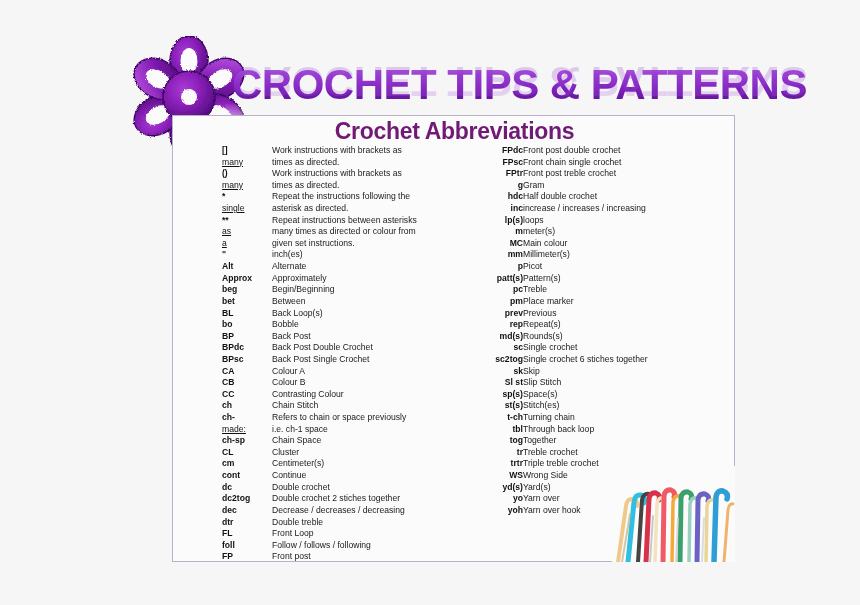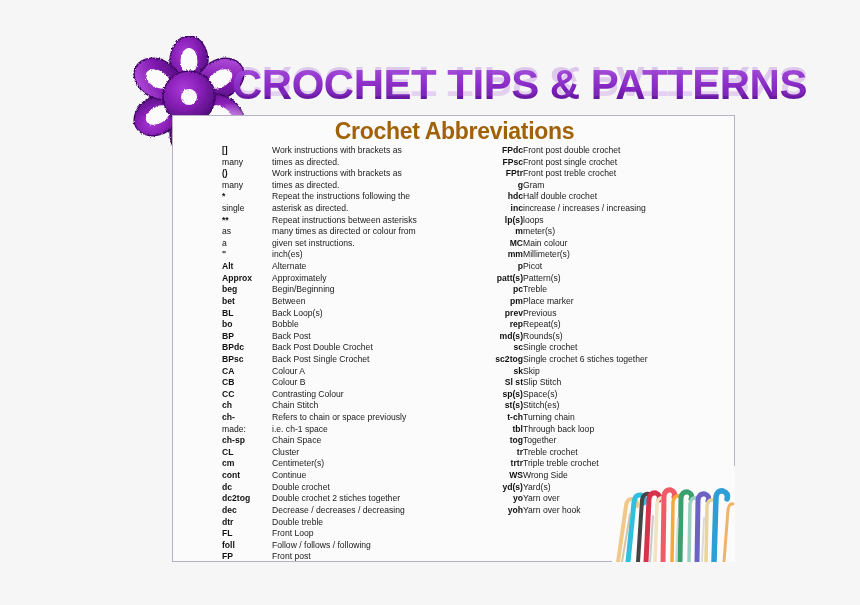--- a/index.html
+++ b/index.html
@@ -90,21 +90,21 @@
     box-sizing: border-box;
   }
   #card-heading {
     position: absolute;
     left: 0;
     top: 2px;
     width: 563px;
     text-align: center;
     font-size: 23px;
     font-weight: bold;
-    color: #a16207;
+    color: #701a75;
     letter-spacing: -0.3px;
   }
 
   .col {
     position: absolute;
     top: 29px;
   }
   #col-left  { left: 49px;  width: 228px; }
   #col-right { left: 301px; width: 250px; text-align: right; }
 
@@ -116,21 +116,21 @@
   }
   .term {
     font-size: 8.6px;
     font-weight: bold;
     color: #111111;
     white-space: nowrap;
     flex: 0 0 auto;
   }
   #col-left .term  { width: 50px; }
   #col-right .term { width: 49px; }
-  .term.plain { font-weight: normal; }
+  .term.plain { font-weight: normal; text-decoration: underline; }
   .desc {
     font-size: 8.6px;
     color: #1a1a1a;
     white-space: nowrap;
   }
 
   
   #hooks {
     position: absolute;
     left: 439px;
@@ -352,21 +352,21 @@
         <span class="desc">Front post</span>
       </div>
     </div>
   <div class="col" id="col-right">
       <div class="row">
         <span class="term">FPdc</span>
         <span class="desc">Front post double crochet</span>
       </div>
       <div class="row">
         <span class="term">FPsc</span>
-        <span class="desc">Front post single crochet</span>
+        <span class="desc">Front chain single crochet</span>
       </div>
       <div class="row">
         <span class="term">FPtr</span>
         <span class="desc">Front post treble crochet</span>
       </div>
       <div class="row">
         <span class="term">g</span>
         <span class="desc">Gram</span>
       </div>
       <div class="row">

